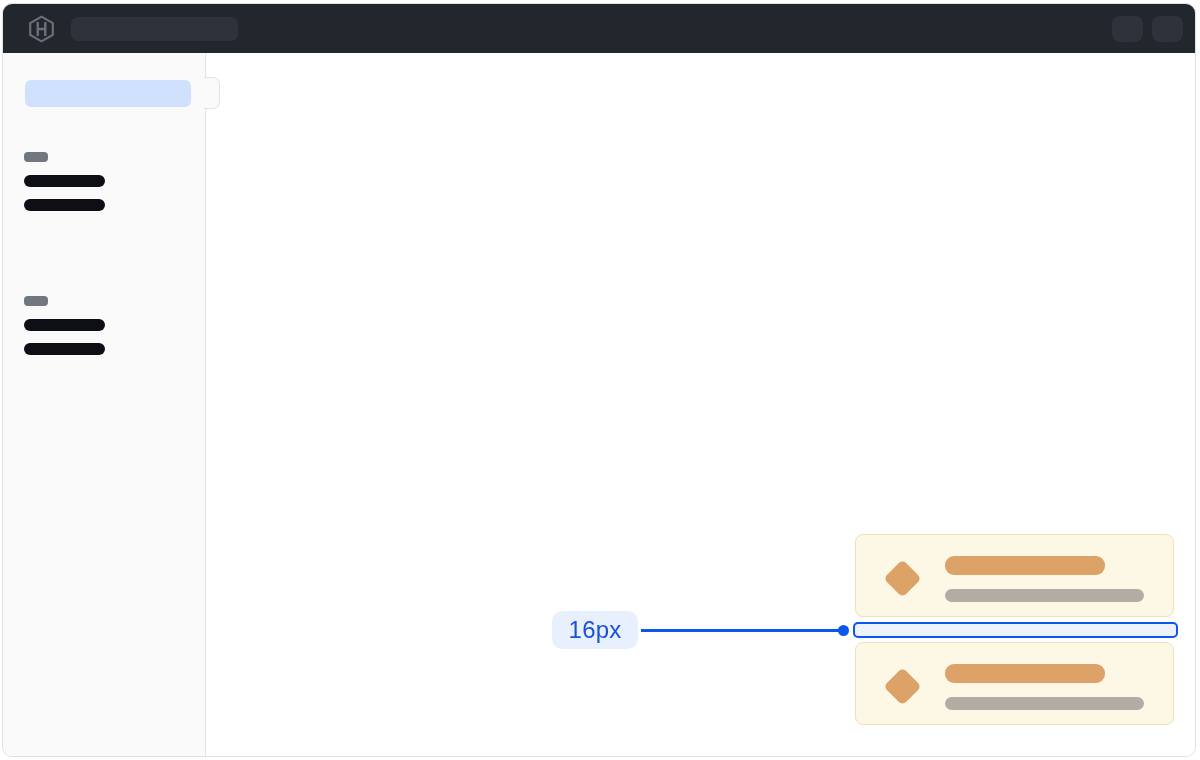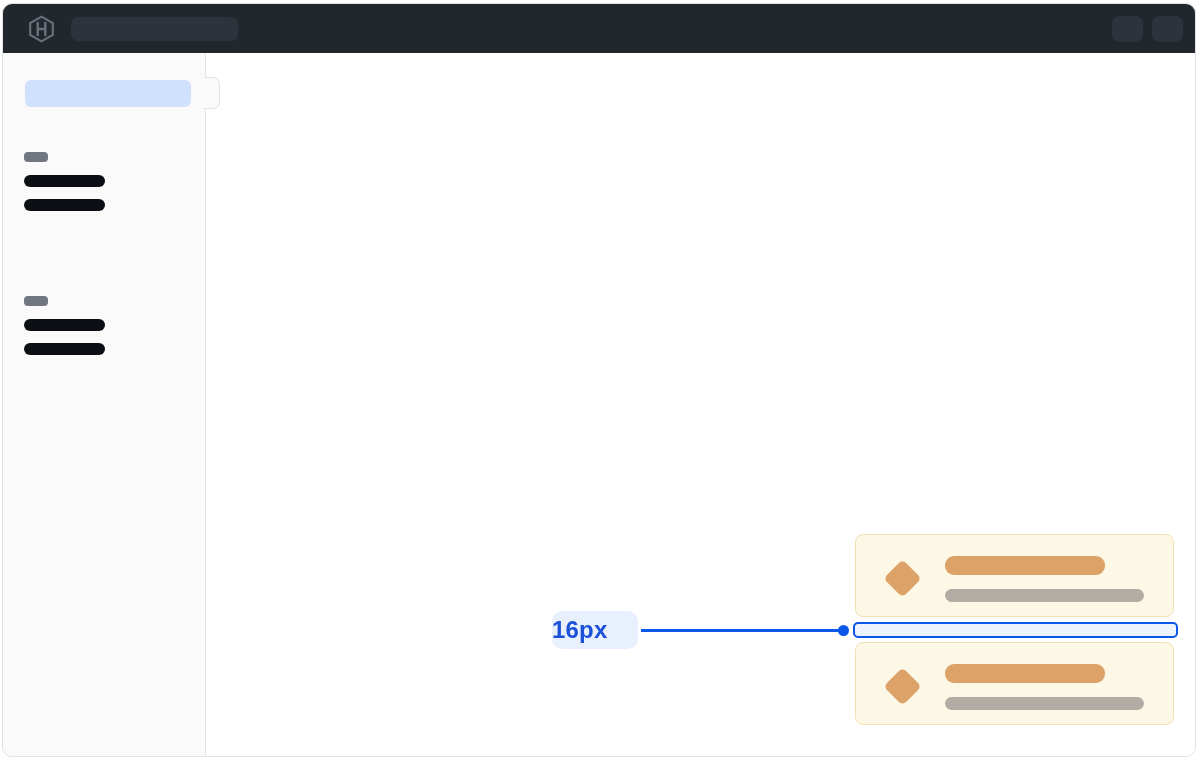--- a/index.html
+++ b/index.html
@@ -106,23 +106,23 @@
     background: var(--accent-blue, #0c56e9);
   }
   .anno-dot {
     position: absolute; left: 835px; top: 620.5px; width: 11px; height: 11px;
     background: var(--accent-blue, #0c56e9); border-radius: 50%;
   }
   .anno-badge {
     position: absolute; left: 549px; top: 607px; width: 86px; height: 38px;
     background: var(--badge-bg, #e9f0fd);
     border-radius: 10px;
-    display: flex; align-items: center; justify-content: flex-start;
+    display: flex; align-items: center; justify-content: center;
     color: var(--badge-text, #1b50d8);
-    font-size: 24px; font-weight: 700; letter-spacing: 0.2px;
+    font-size: 24px; font-weight: 400; letter-spacing: 0.2px;
   }
   .logo-svg { width: 100%; height: 100%; }
 </style>
 </head>
 <body>
 
 <div class="frame">
 
   <div class="topbar">
     <div class="logo-wrap">

